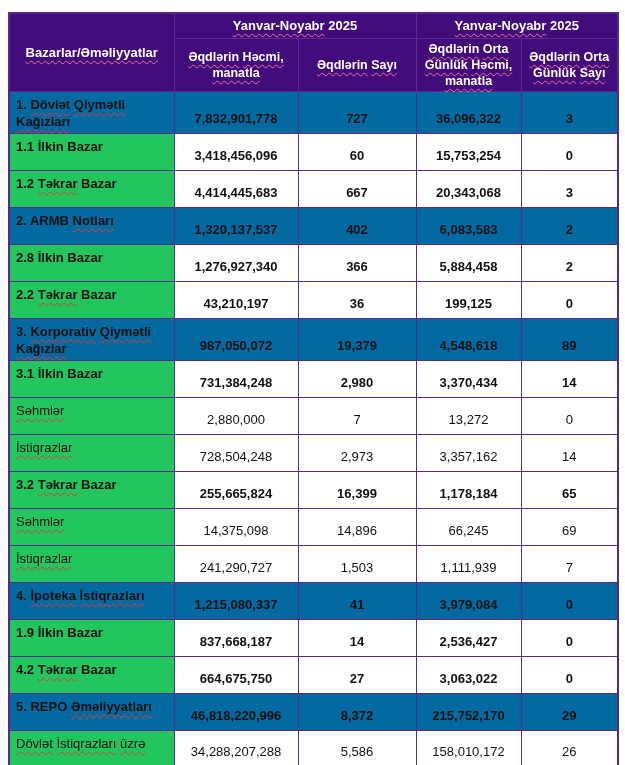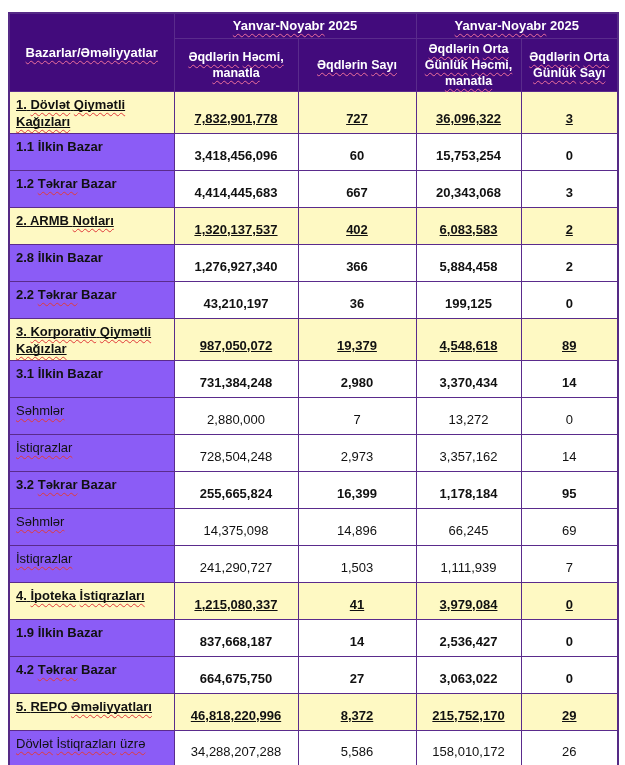--- a/index.html
+++ b/index.html
@@ -19,28 +19,28 @@
     text-align:center; vertical-align:middle; padding:2px 3px;
   }
   tr.h1 th { height:25px; font-size:13px; }
   tr.h2 th { height:53px; font-size:12.5px; line-height:1.3; }
   th.corner { font-size:13px; }
   tbody tr { height:37px; }
   tbody tr.tall { height:40px; }
   td.label {
     text-align:left; vertical-align:top;
     padding:5px 4px 2px 6px; font-size:13px; line-height:1.3;
-    background:#8b5cf6;
+    background:#22c55e;
   }
   td.num {
     text-align:center; vertical-align:bottom;
     padding:0 2px 7px 2px; font-size:13px;
     background:#ffffff;
   }
-  tr.section td { background:#fef9c3;text-decoration:underline; }
+  tr.section td { background:#0369a1; }
   tr.section td, tr.sub td { font-weight:bold; }
   tr.item td { font-weight:normal; }
   .wavy {
     text-decoration-line:underline;
     text-decoration-style:wavy;
     text-decoration-color:#e03a3a;
     text-decoration-thickness:1px;
     text-underline-offset:3px;
     text-decoration-skip-ink:none;
   }
@@ -140,21 +140,21 @@
       <td class="num">728,504,248</td>
       <td class="num">2,973</td>
       <td class="num">3,357,162</td>
       <td class="num">14</td>
     </tr>
         <tr class="sub">
       <td class="label"><span>3.2</span> <span class="wavy">Təkrar</span> <span>Bazar</span></td>
       <td class="num">255,665,824</td>
       <td class="num">16,399</td>
       <td class="num">1,178,184</td>
-      <td class="num">95</td>
+      <td class="num">65</td>
     </tr>
         <tr class="item">
       <td class="label"><span class="wavy">Səhmlər</span></td>
       <td class="num">14,375,098</td>
       <td class="num">14,896</td>
       <td class="num">66,245</td>
       <td class="num">69</td>
     </tr>
         <tr class="item">
       <td class="label"><span class="wavy">İstiqrazlar</span></td>

